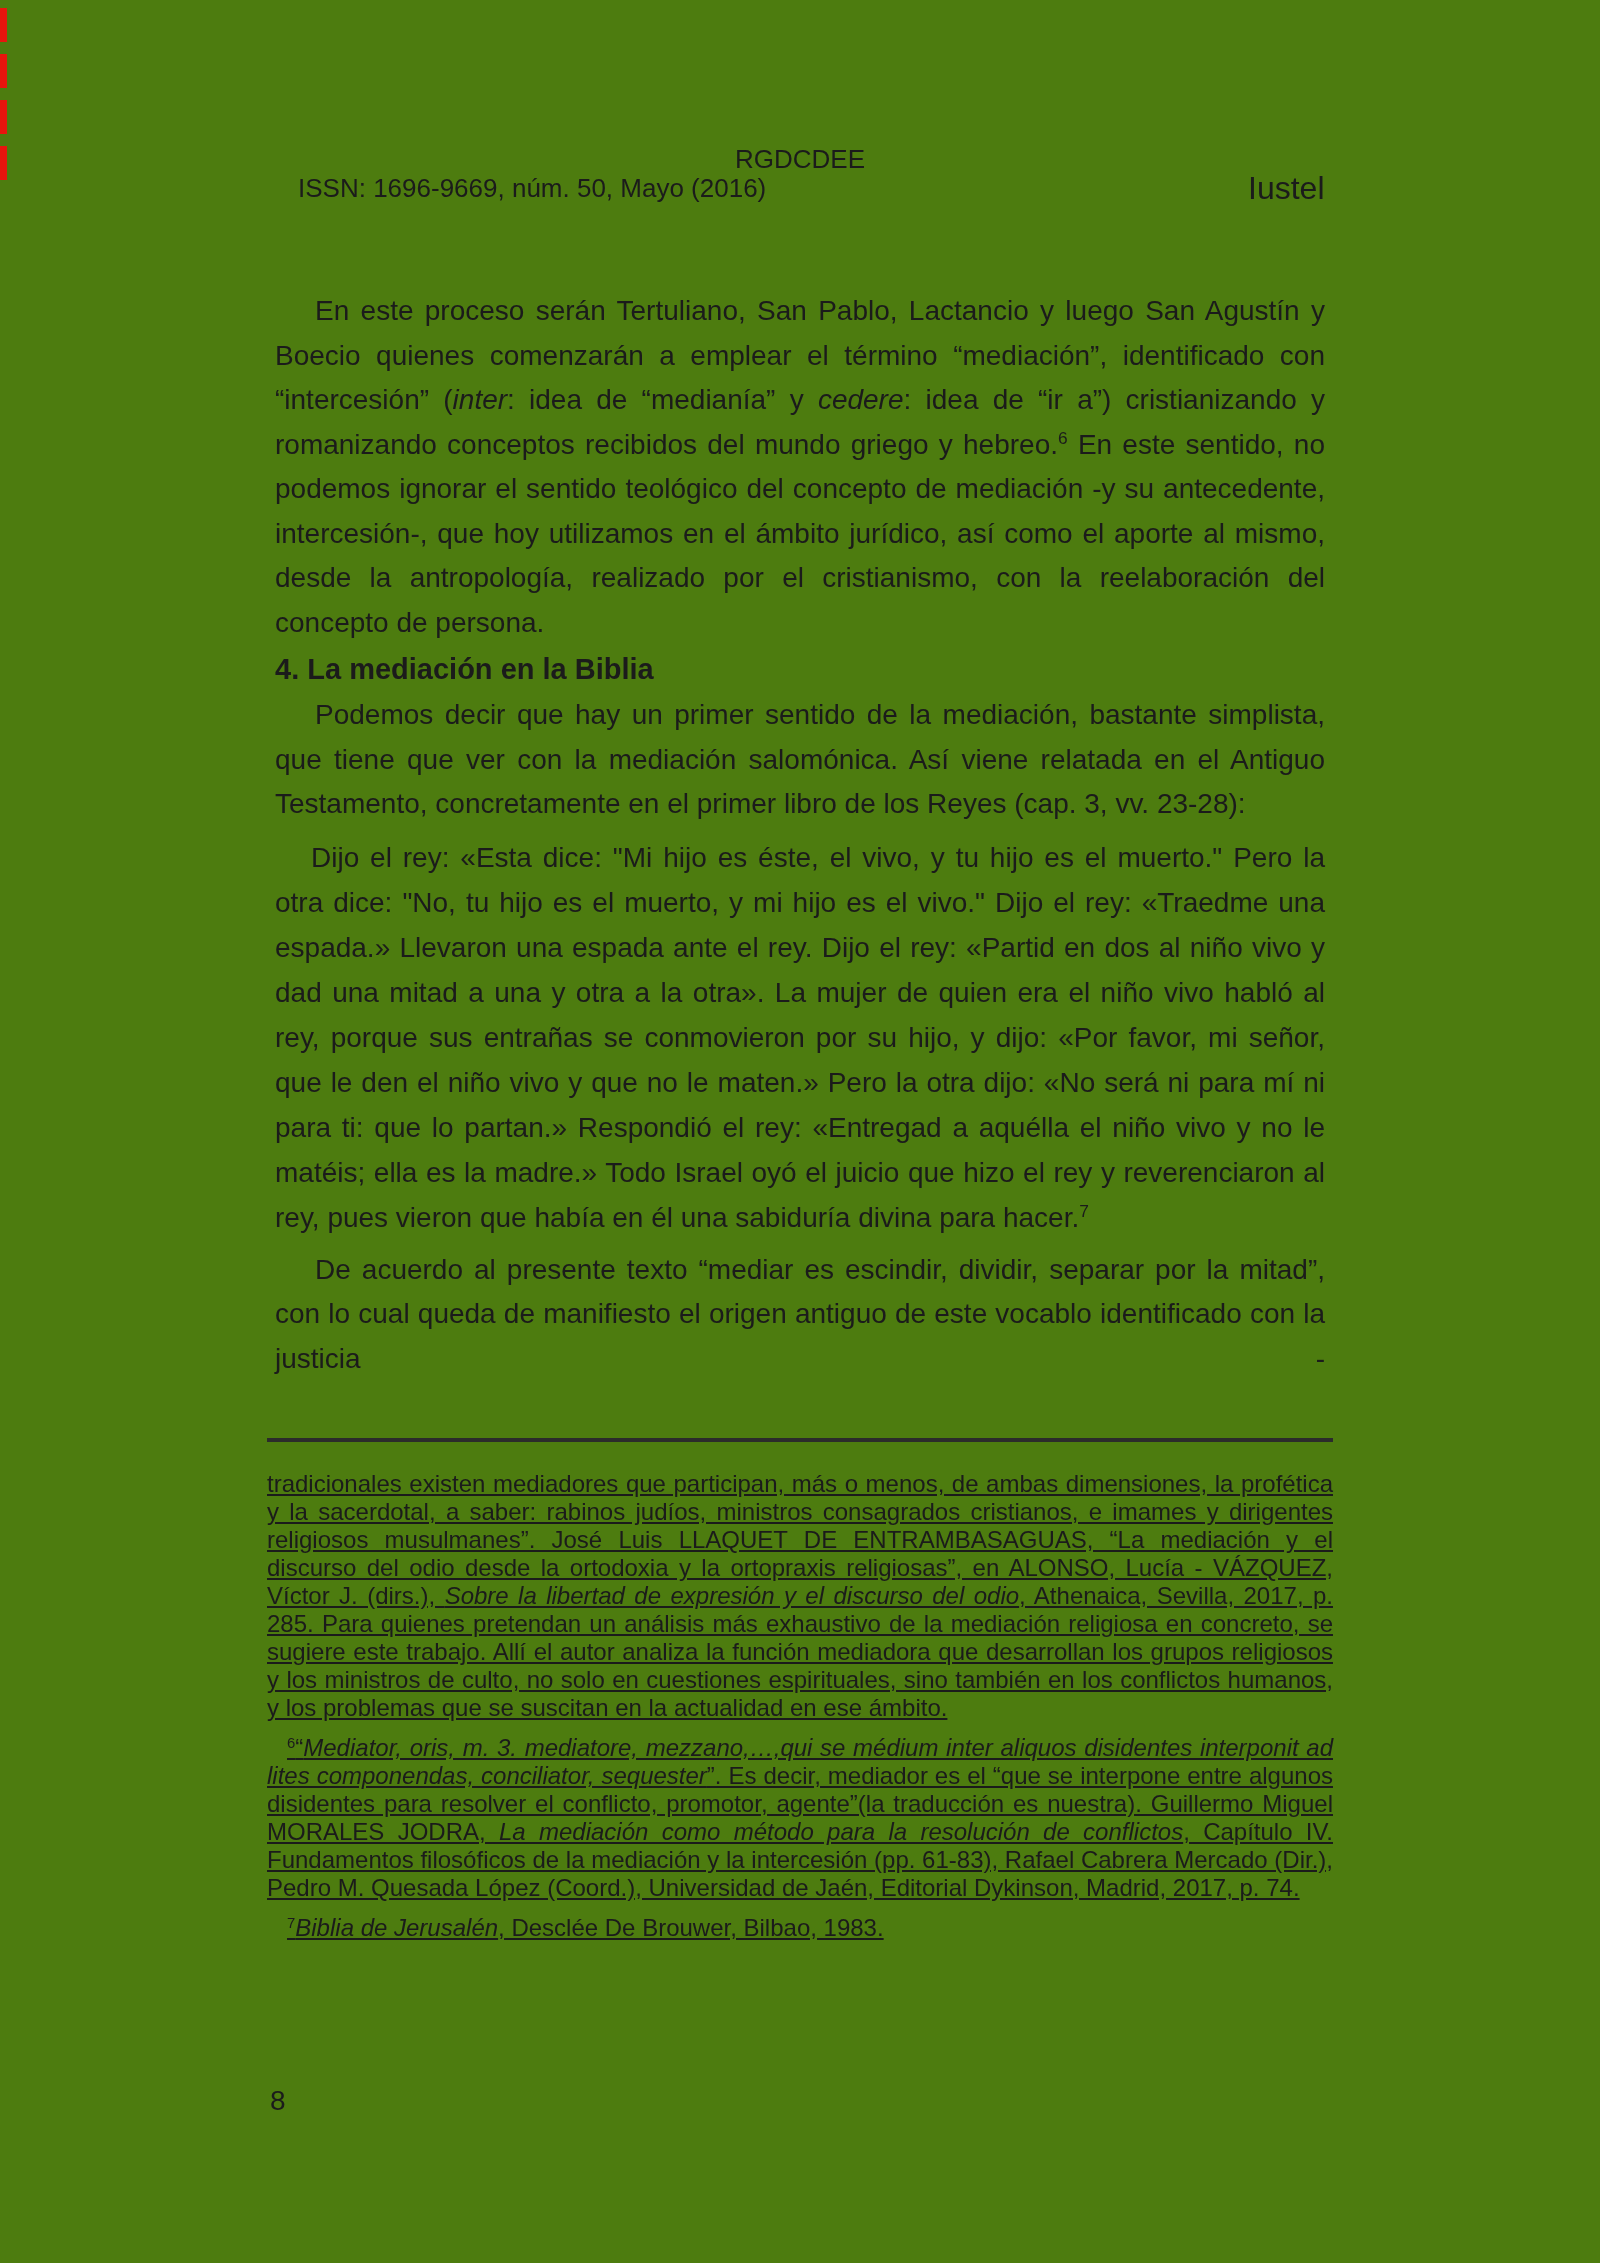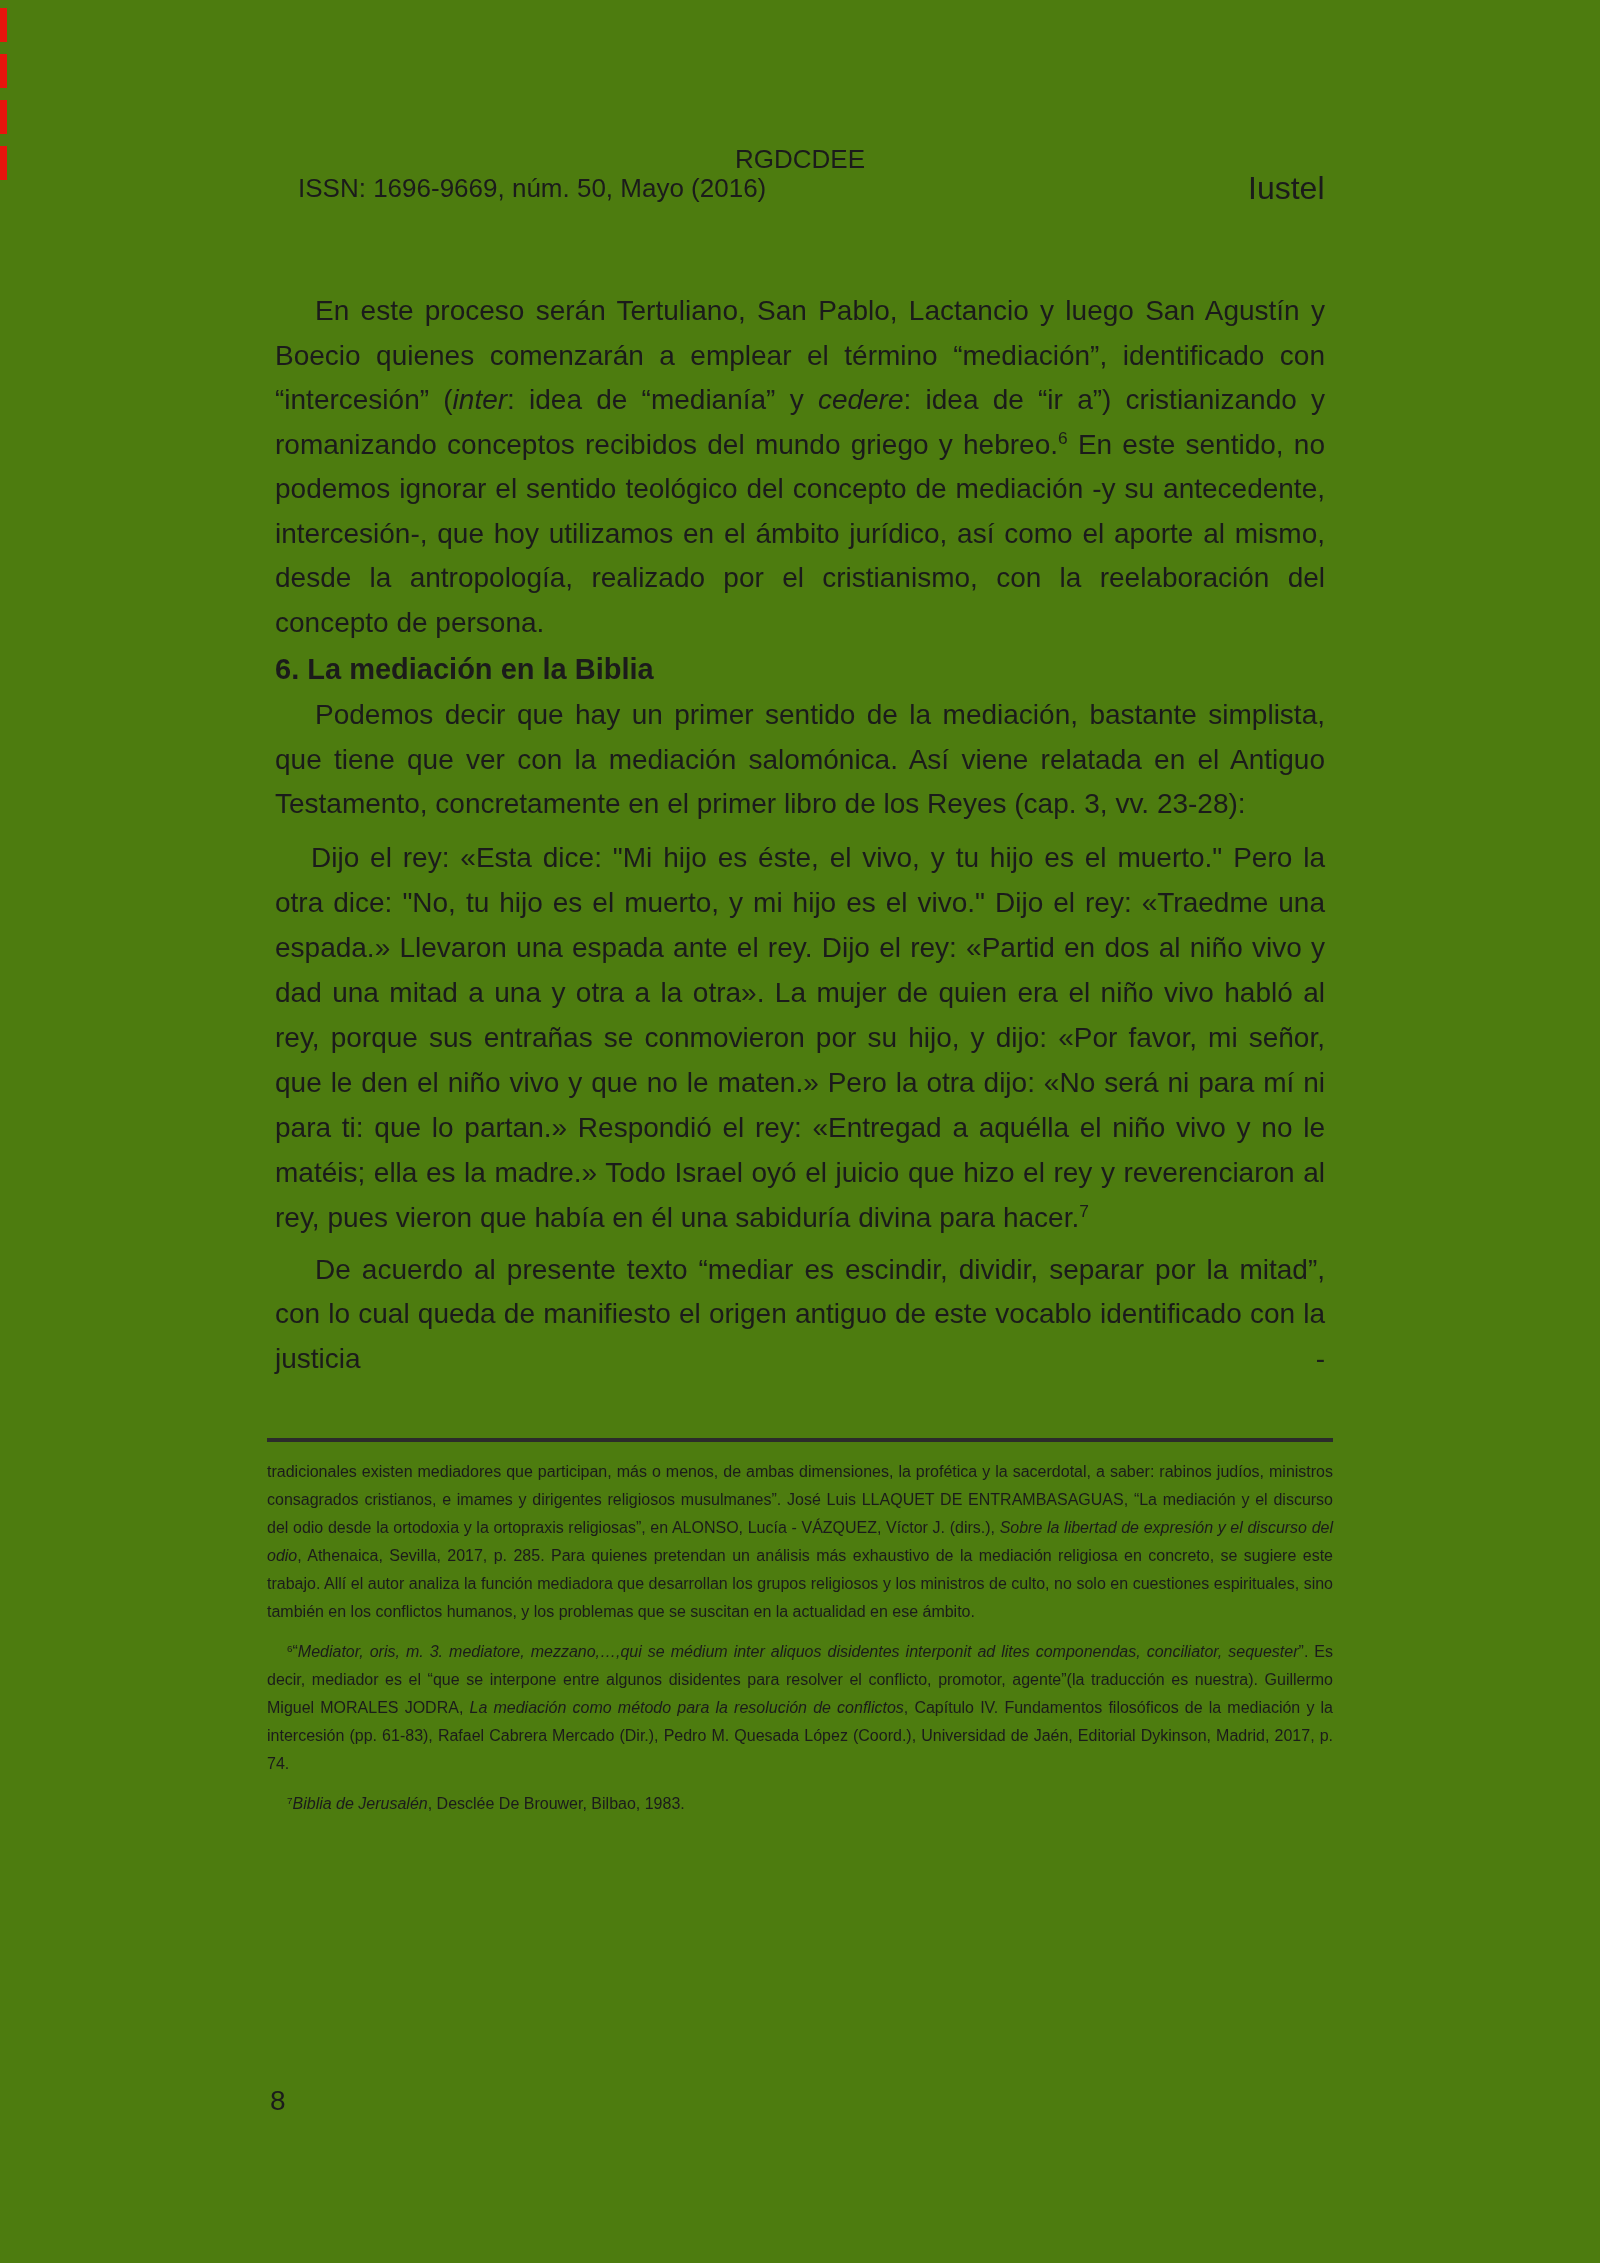--- a/index.html
+++ b/index.html
@@ -73,24 +73,25 @@
     text-indent: 36px;
   }
   .para-3 { margin-top: 36px; text-align-last: justify; }
   .footnote-separator {
     border: none;
     border-top: 4px solid #2b2b2b;
     margin: 57px 0 0 0;
     width: 100%;
   }
   .footnotes {
-    margin-top: 16px;
-    font-size: 16px;
+    margin-top: 28px;
+    font-size: 24px;
     line-height: 28px;
     text-align: justify;
+    text-decoration: underline;
   }
   .footnotes p { margin: 0; }
   .footnote-indent { text-indent: 20px; margin-top: 12px !important; }
   em { font-style: italic; }
   sup {
     font-size: 0.62em;
     vertical-align: baseline;
     position: relative;
     top: -0.55em;
     line-height: 0;
@@ -109,21 +110,21 @@
 <div class="page">
 
   <div class="edge-marker" style="--accent: #e8150d;"></div>
 
   <div class="journal-code">RGDCDEE</div>
   <div class="issn-line">ISSN: 1696-9669, núm. 50, Mayo (2016)</div>
   <div class="publisher">Iustel</div>
 
   <div class="content">
     <p class="body-para"><span>En este proceso serán Tertuliano, San Pablo, Lactancio y luego San Agustín y Boecio quienes comenzarán a emplear el término “mediación”, identificado con “intercesión” (</span><em>inter</em><span>: idea de “medianía” y </span><em>cedere</em><span>: idea de “ir a”) cristianizando y romanizando conceptos recibidos del mundo griego y hebreo.</span><sup>6</sup><span> En este sentido, no podemos ignorar el sentido teológico del concepto de mediación -y su antecedente, intercesión-, que hoy utilizamos en el ámbito jurídico, así como el aporte al mismo, desde la antropología, realizado por el cristianismo, con la reelaboración del concepto de persona.</span></p>
-    <p class="section-heading">6. La mediación en la Biblia</p>
+    <p class="section-heading">4. La mediación en la Biblia</p>
     <p class="body-para para-2">Podemos decir que hay un primer sentido de la mediación, bastante simplista, que tiene que ver con la mediación salomónica. Así viene relatada en el Antiguo Testamento, concretamente en el primer libro de los Reyes (cap. 3, vv. 23-28):</p>
     <p class="scripture-quote"><span>Dijo el rey: «Esta dice: "Mi hijo es éste, el vivo, y tu hijo es el muerto." Pero la otra dice: "No, tu hijo es el muerto, y mi hijo es el vivo." Dijo el rey: «Traedme una espada.» Llevaron una espada ante el rey. Dijo el rey: «Partid en dos al niño vivo y dad una mitad a una y otra a la otra». La mujer de quien era el niño vivo habló al rey, porque sus entrañas se conmovieron por su hijo, y dijo: «Por favor, mi señor, que le den el niño vivo y que no le maten.» Pero la otra dijo: «No será ni para mí ni para ti: que lo partan.» Respondió el rey: «Entregad a aquélla el niño vivo y no le matéis; ella es la madre.» Todo Israel oyó el juicio que hizo el rey y reverenciaron al rey, pues vieron que había en él una sabiduría divina para hacer.</span><sup>7</sup></p>
     <p class="body-para para-3">De acuerdo al presente texto “mediar es escindir, dividir, separar por la mitad”, con lo cual queda de manifiesto el origen antiguo de este vocablo identificado con la justicia -</p>
 
     <hr class="footnote-separator">
 
     <div class="footnotes">
       <p><span>tradicionales existen mediadores que participan, más o menos, de ambas dimensiones, la profética y la sacerdotal, a saber: rabinos judíos, ministros consagrados cristianos, e imames y dirigentes religiosos musulmanes”. José Luis LLAQUET DE ENTRAMBASAGUAS, “La mediación y el discurso del odio desde la ortodoxia y la ortopraxis religiosas”, en ALONSO, Lucía - VÁZQUEZ, Víctor J. (dirs.), </span><em>Sobre la libertad de expresión y el discurso del odio</em><span>, Athenaica, Sevilla, 2017, p. 285. Para quienes pretendan un análisis más exhaustivo de la mediación religiosa en concreto, se sugiere este trabajo. Allí el autor analiza la función mediadora que desarrollan los grupos religiosos y los ministros de culto, no solo en cuestiones espirituales, sino también en los conflictos humanos, y los problemas que se suscitan en la actualidad en ese ámbito.</span></p>
       <p class="footnote-indent"><sup>6</sup><span>“</span><em>Mediator, oris, m. 3. mediatore, mezzano,…,qui se médium inter aliquos disidentes interponit ad lites componendas, conciliator, sequester</em><span>”. Es decir, mediador es el “que se interpone entre algunos disidentes para resolver el conflicto, promotor, agente”(la traducción es nuestra). Guillermo Miguel MORALES JODRA, </span><em>La mediación como método para la resolución de conflictos</em><span>, Capítulo IV. Fundamentos filosóficos de la mediación y la intercesión (pp. 61-83), Rafael Cabrera Mercado (Dir.), Pedro M. Quesada López (Coord.), Universidad de Jaén, Editorial Dykinson, Madrid, 2017, p. 74.</span></p>
       <p class="footnote-indent"><sup>7</sup><em>Biblia de Jerusalén</em><span>, Desclée De Brouwer, Bilbao, 1983.</span></p>

